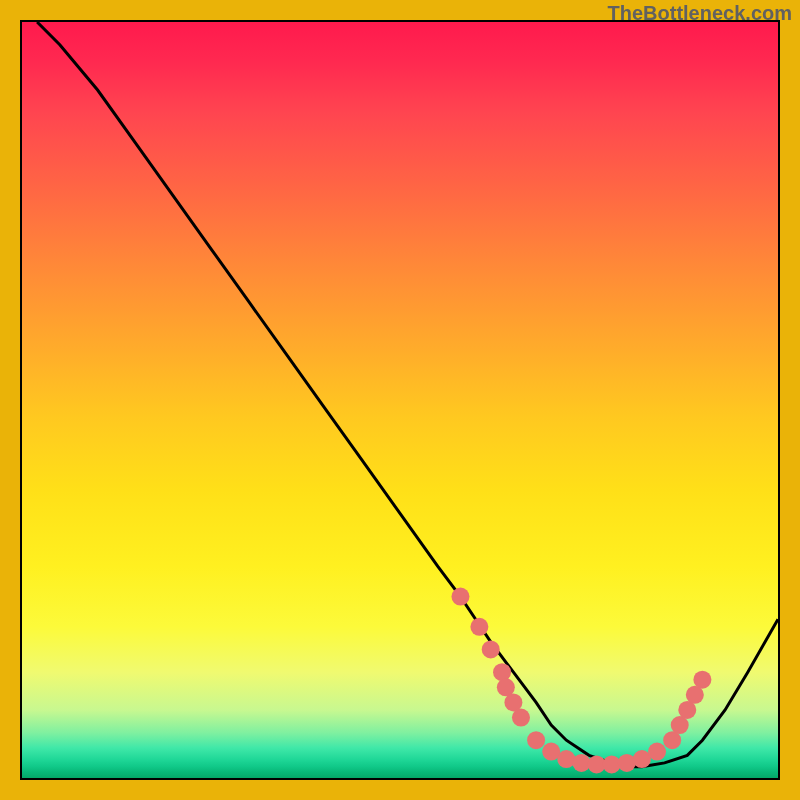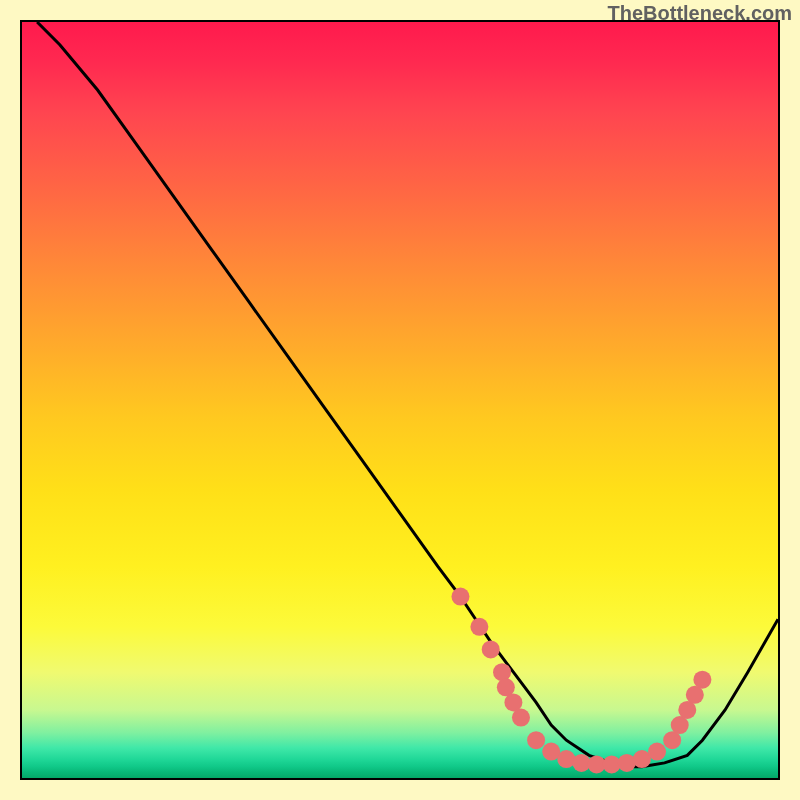--- a/index.html
+++ b/index.html
@@ -7,21 +7,21 @@
     padding: 0;
     width: 800px;
     height: 800px;
     overflow: hidden;
     font-family: Arial, sans-serif;
   }
   .chart-container {
     position: relative;
     width: 800px;
     height: 800px;
-    background: #fef9c3;
+    background: #eab308;
   }
   .plot-area {
     position: absolute;
     left: 20px;
     top: 20px;
     width: 760px;
     height: 760px;
     border: 2px solid #000;
     box-sizing: border-box;
     overflow: hidden;

